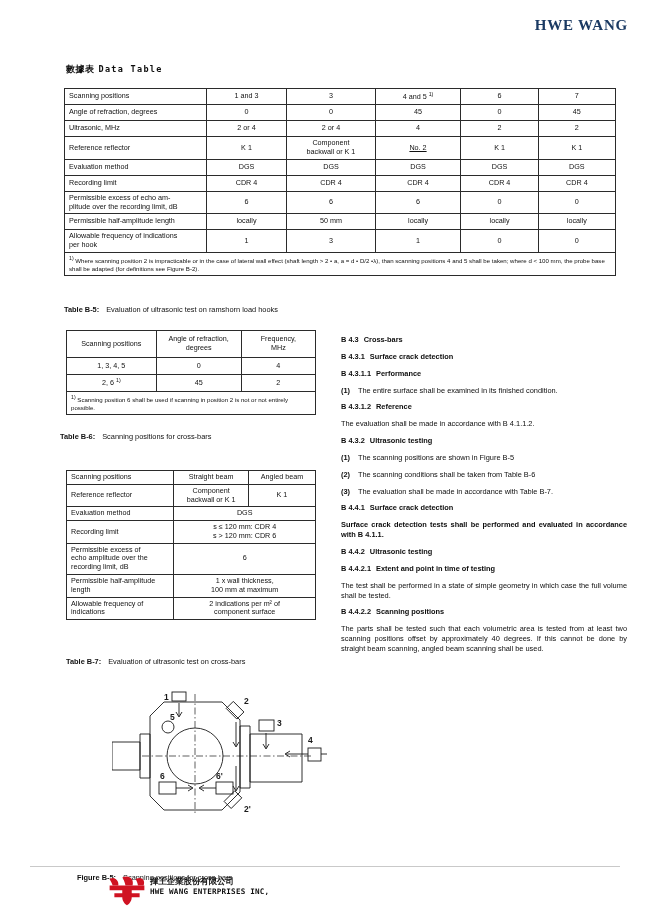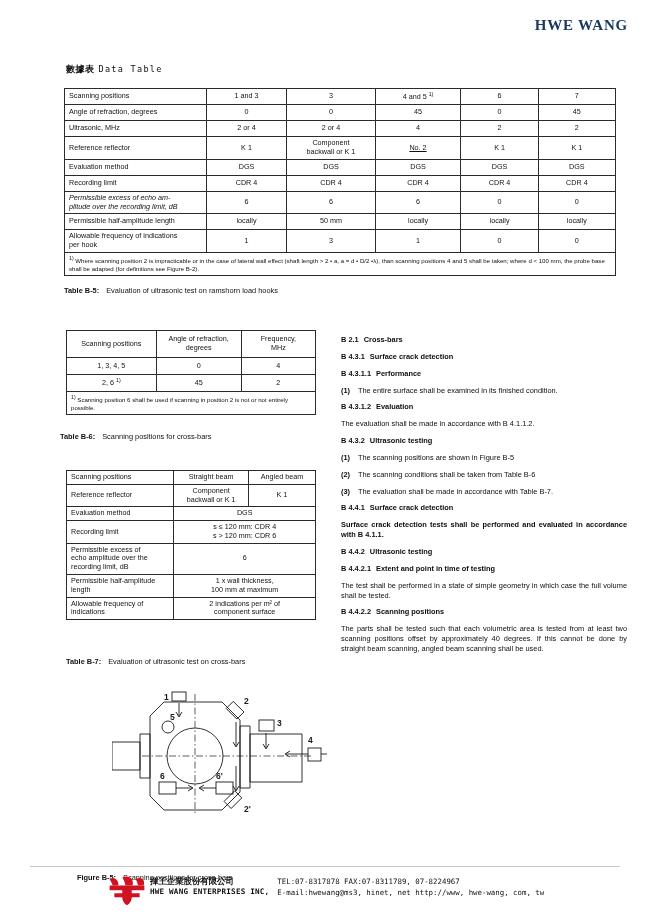--- a/index.html
+++ b/index.html
@@ -36,21 +36,21 @@
 
   .data-table-heading {
     position: absolute;
     top: 63px;
     left: 66px;
     font-size: 9px;
     font-weight: bold;
     letter-spacing: 0.5px;
   }
   .data-table-heading .cjk { font-family: "DejaVu Sans", sans-serif; font-weight: bold; }
-  .data-table-heading .en { font-weight: normal; letter-spacing: 1.3px; margin-left: 4px; font-family: "DejaVu Sans Mono", monospace; font-size: 8.5px;}
+  .data-table-heading .en { font-weight: bold; letter-spacing: 1.3px; margin-left: 4px; font-family: "DejaVu Sans Mono", monospace; font-size: 8.5px;}
 
   
   table.doc {
     border-collapse: collapse;
     font-size: 7.2px;
     line-height: 1.22;
     color: #111;
     background: #fff;
   }
   table.doc td {
@@ -73,21 +73,21 @@
     font-size: 7.4px;
     color: #111;
   }
   .caption b { font-weight: bold; }
   .caption .ct { margin-left: 7px; }
 
   
   #tbl-b5-wrap { position: absolute; top: 88px; left: 64px; width: 552px; }
   #tbl-b5 { width: 552px; }
   #tbl-b5 td { height: 11px; }
-  #cap-b5 { position: absolute; top: 286px; left: 64px; }
+  #cap-b5 { position: absolute; top: 305px; left: 64px; }
 
   
   #tbl-b6-wrap { position: absolute; top: 330px; left: 66px; width: 250px; }
   #tbl-b6 { width: 250px; }
   #cap-b6 { position: absolute; top: 432px; left: 60px; }
 
   #tbl-b7-wrap { position: absolute; top: 470px; left: 66px; width: 250px; }
   #tbl-b7 { width: 250px; }
   #cap-b7 { position: absolute; top: 657px; left: 66px; }
 
@@ -217,21 +217,21 @@
           </tr>
           <tr>
             <td class="lft" style="width: 148px;">Recording limit</td>
             <td class="ctr" style="width: 80px;">CDR 4</td>
             <td class="ctr" style="width: 86px;">CDR 4</td>
             <td class="ctr" style="width: 86px;">CDR 4</td>
             <td class="ctr" style="width: 76px;">CDR 4</td>
             <td class="ctr" style="width: 76px;">CDR 4</td>
           </tr>
           <tr>
-            <td class="lft" style="width: 148px; font-style: italic;">Permissible excess of echo am-<br>plitude over the recording limit, dB</td>
+            <td class="lft" style="width: 148px;">Permissible excess of echo am-<br>plitude over the recording limit, dB</td>
             <td class="ctr" style="width: 80px;">6</td>
             <td class="ctr" style="width: 86px;">6</td>
             <td class="ctr" style="width: 86px;">6</td>
             <td class="ctr" style="width: 76px;">0</td>
             <td class="ctr" style="width: 76px;">0</td>
           </tr>
           <tr>
             <td class="lft" style="width: 148px;">Permissible half-amplitude length</td>
             <td class="ctr" style="width: 80px;">locally</td>
             <td class="ctr" style="width: 86px;">50 mm</td>
@@ -319,25 +319,25 @@
             <td class="ctr" colspan="2">2 indications per m² of<br>component surface</td>
           </tr>
         </tbody>
       </table>
   </div>
   <div class="caption" id="cap-b7">
     <b>Table B-7:</b><span class="ct">Evaluation of ultrasonic test on cross-bars</span>
   </div>
 
   <div id="right-col">
-      <div class="hd"><span class="sec">B 2.1</span><span>Cross-bars</span></div>
+      <div class="hd"><span class="sec">B 4.3</span><span>Cross-bars</span></div>
       <div class="hd"><span class="sec">B 4.3.1</span><span>Surface crack detection</span></div>
       <div class="hd"><span class="sec">B 4.3.1.1</span><span>Performance</span></div>
       <div class="para"><span class="num">(1)</span><span>The entire surface shall be examined in its finished condition.</span></div>
-      <div class="hd"><span class="sec">B 4.3.1.2</span><span>Evaluation</span></div>
+      <div class="hd"><span class="sec">B 4.3.1.2</span><span>Reference</span></div>
       <div class="para plain">The evaluation shall be made in accordance with B 4.1.1.2.</div>
       <div class="hd"><span class="sec">B 4.3.2</span><span>Ultrasonic testing</span></div>
       <div class="para"><span class="num">(1)</span><span>The scanning positions are shown in Figure B-5</span></div>
       <div class="para"><span class="num">(2)</span><span>The scanning conditions shall be taken from Table B-6</span></div>
       <div class="para"><span class="num">(3)</span><span>The evaluation shall be made in accordance with Table B-7.</span></div>
       <div class="hd"><span class="sec">B 4.4.1</span><span>Surface crack detection</span></div>
       <div class="para plain bold">Surface crack detection tests shall be performed and evaluated in accordance with B 4.1.1.</div>
       <div class="hd"><span class="sec">B 4.4.2</span><span>Ultrasonic testing</span></div>
       <div class="hd"><span class="sec">B 4.4.2.1</span><span>Extent and point in time of testing</span></div>
       <div class="para plain">The test shall be performed in a state of simple geometry in which case the full volume shall be tested.</div>
@@ -428,19 +428,15 @@
         <path d="M2,4 C2,4 6,1 10,4 C14,7 13,12 13,12 L6,12 C6,12 4,7 2,4 Z"></path>
         <path d="M18,2 C18,2 23,-1 28,2 C33,5 31,12 31,12 L22,12 C22,12 21,6 18,2 Z"></path>
         <path d="M35,4 C35,4 40,1 44,4 C47,7 45,12 45,12 L38,12 C38,12 37,7 35,4 Z"></path>
         <path d="M2,12 L46,12 L46,18 L30,18 L30,22 L40,22 L40,27 L30,27 C30,33 25,37 24,37 C23,37 18,33 18,27 L8,27 L8,22 L18,22 L18,18 L2,18 Z"></path>
       </g>
     </svg>
     <div class="names">
       <div>揮王企業股份有限公司</div>
       <div class="l2">HWE WANG ENTERPRISES INC,</div>
     </div>
-    <div class="contact">
-      <div>TEL:07-8317878   FAX:07-8311789, 07-8224967</div>
-      <div>E-mail:hwewang@ms3, hinet, net   http://www, hwe-wang, com, tw</div>
-    </div>
   </div>
 
 </div>
 
 </body></html>

